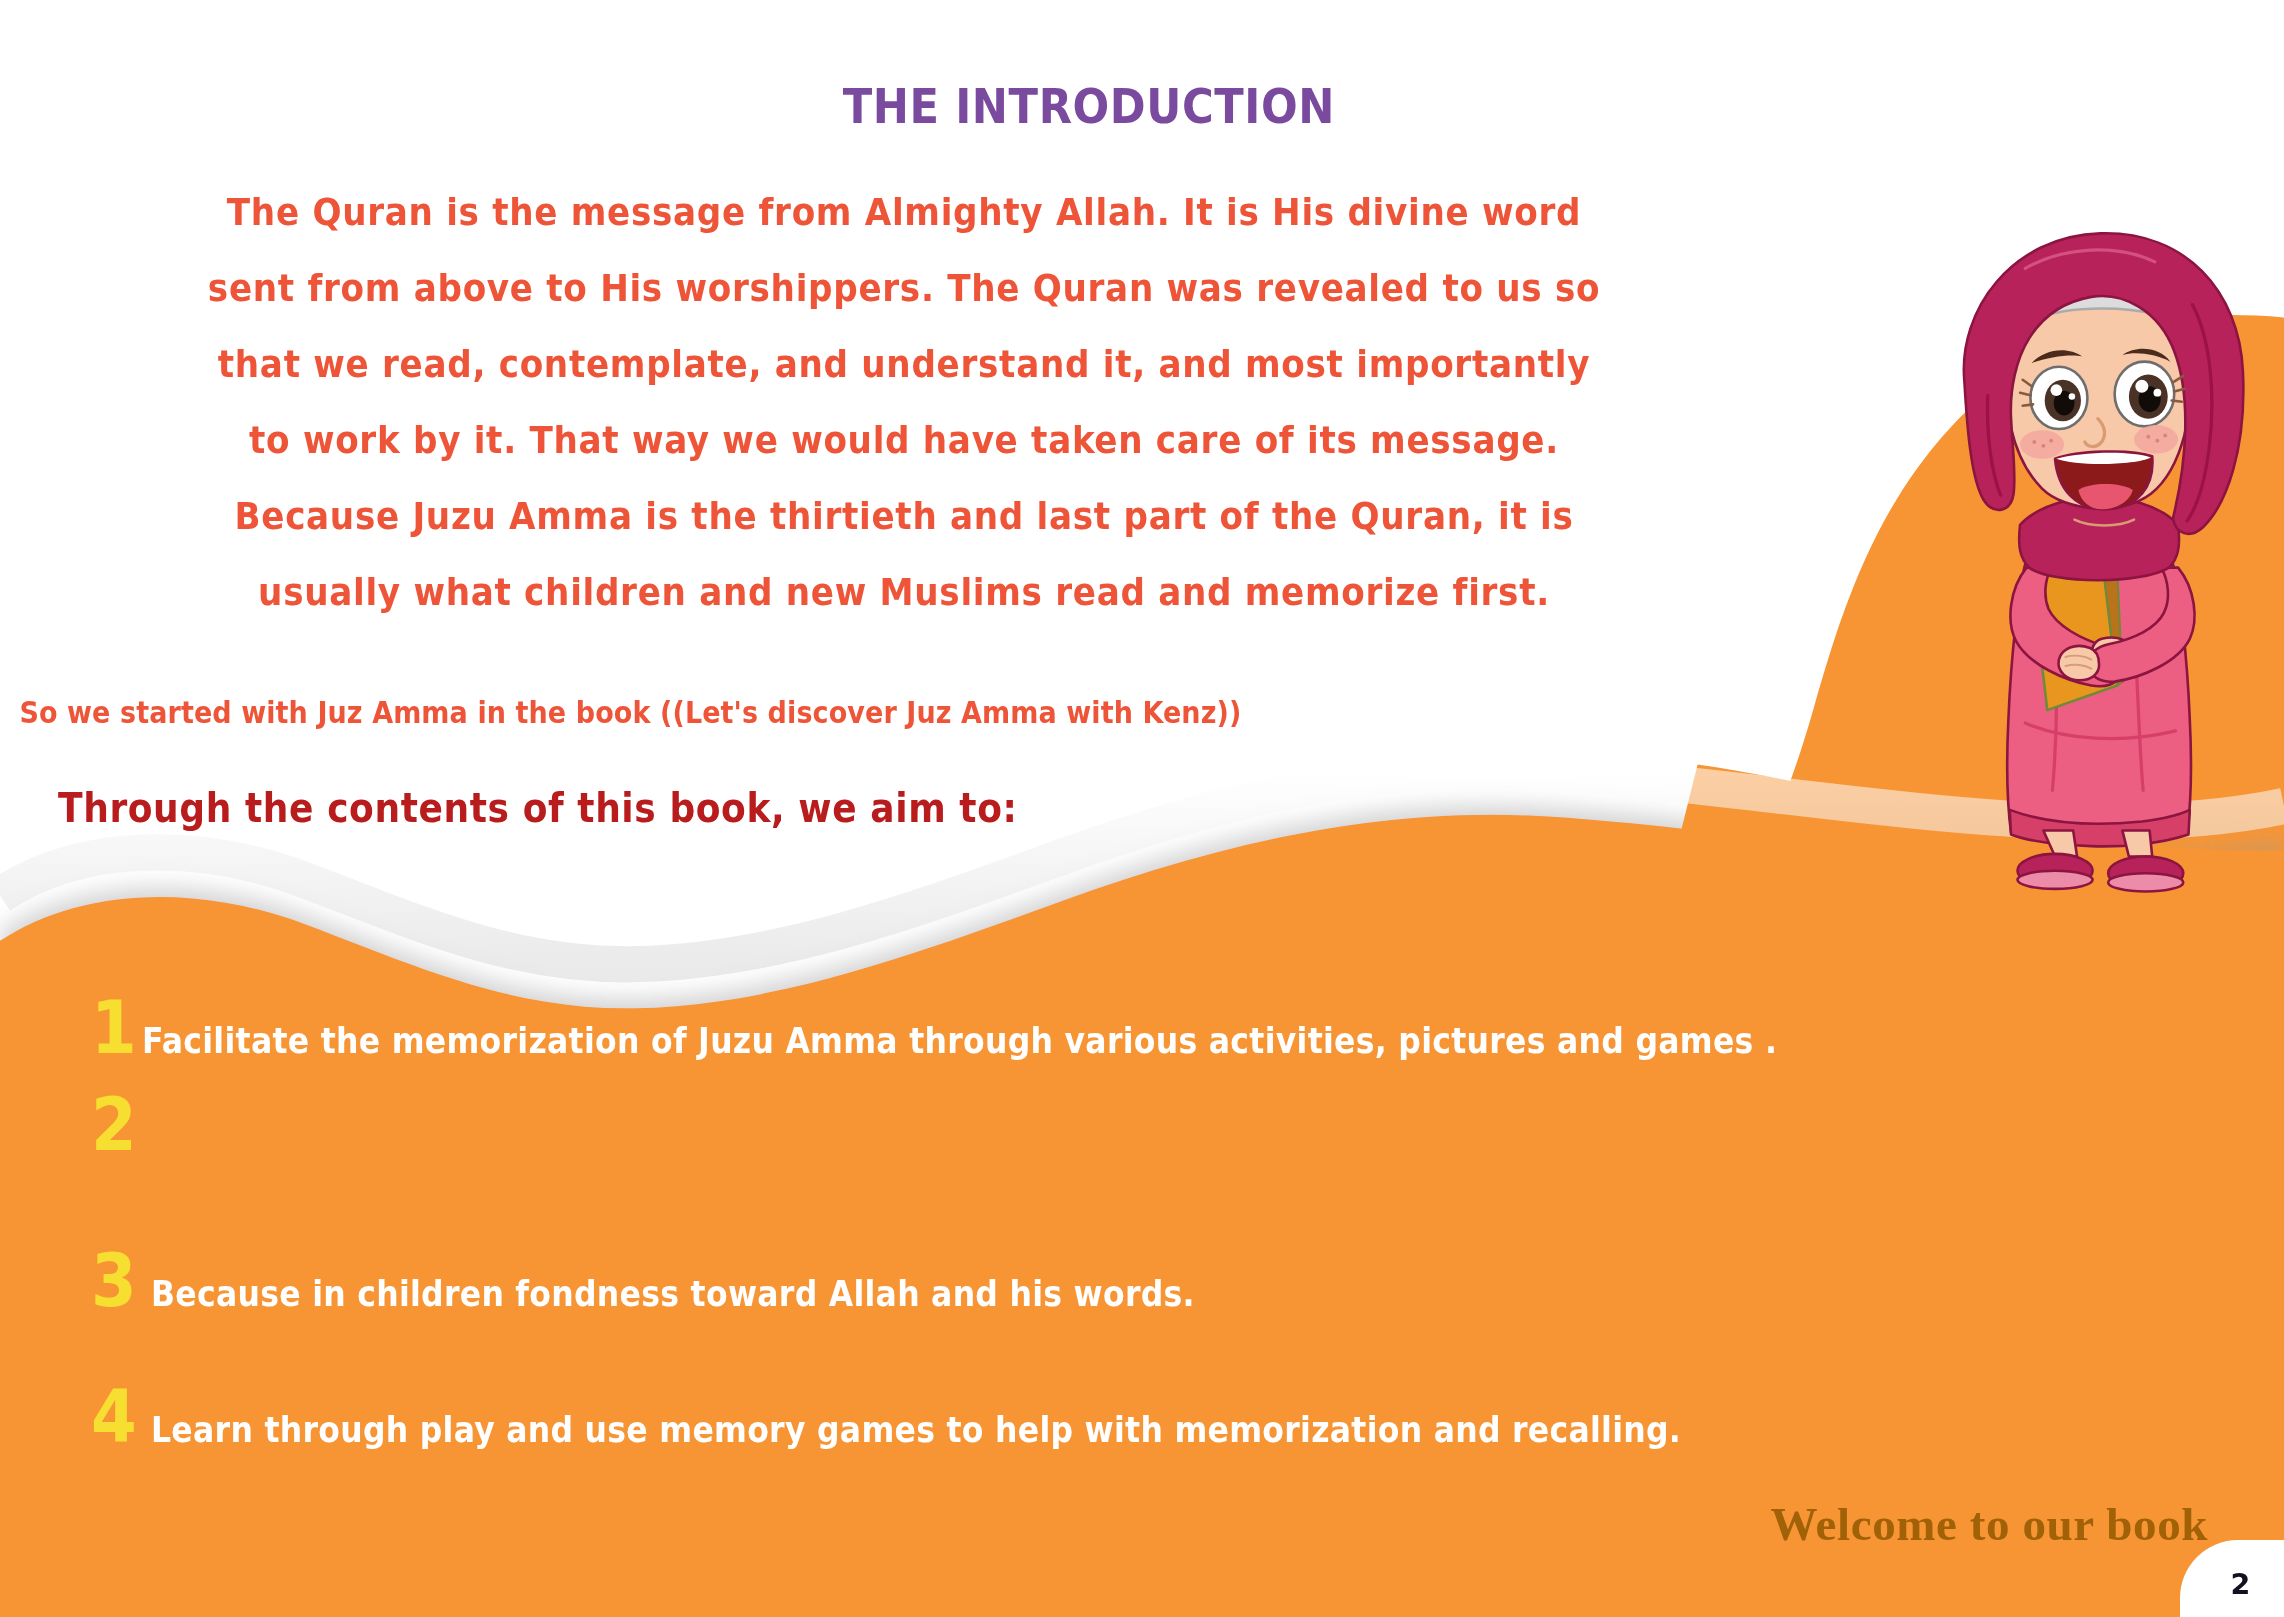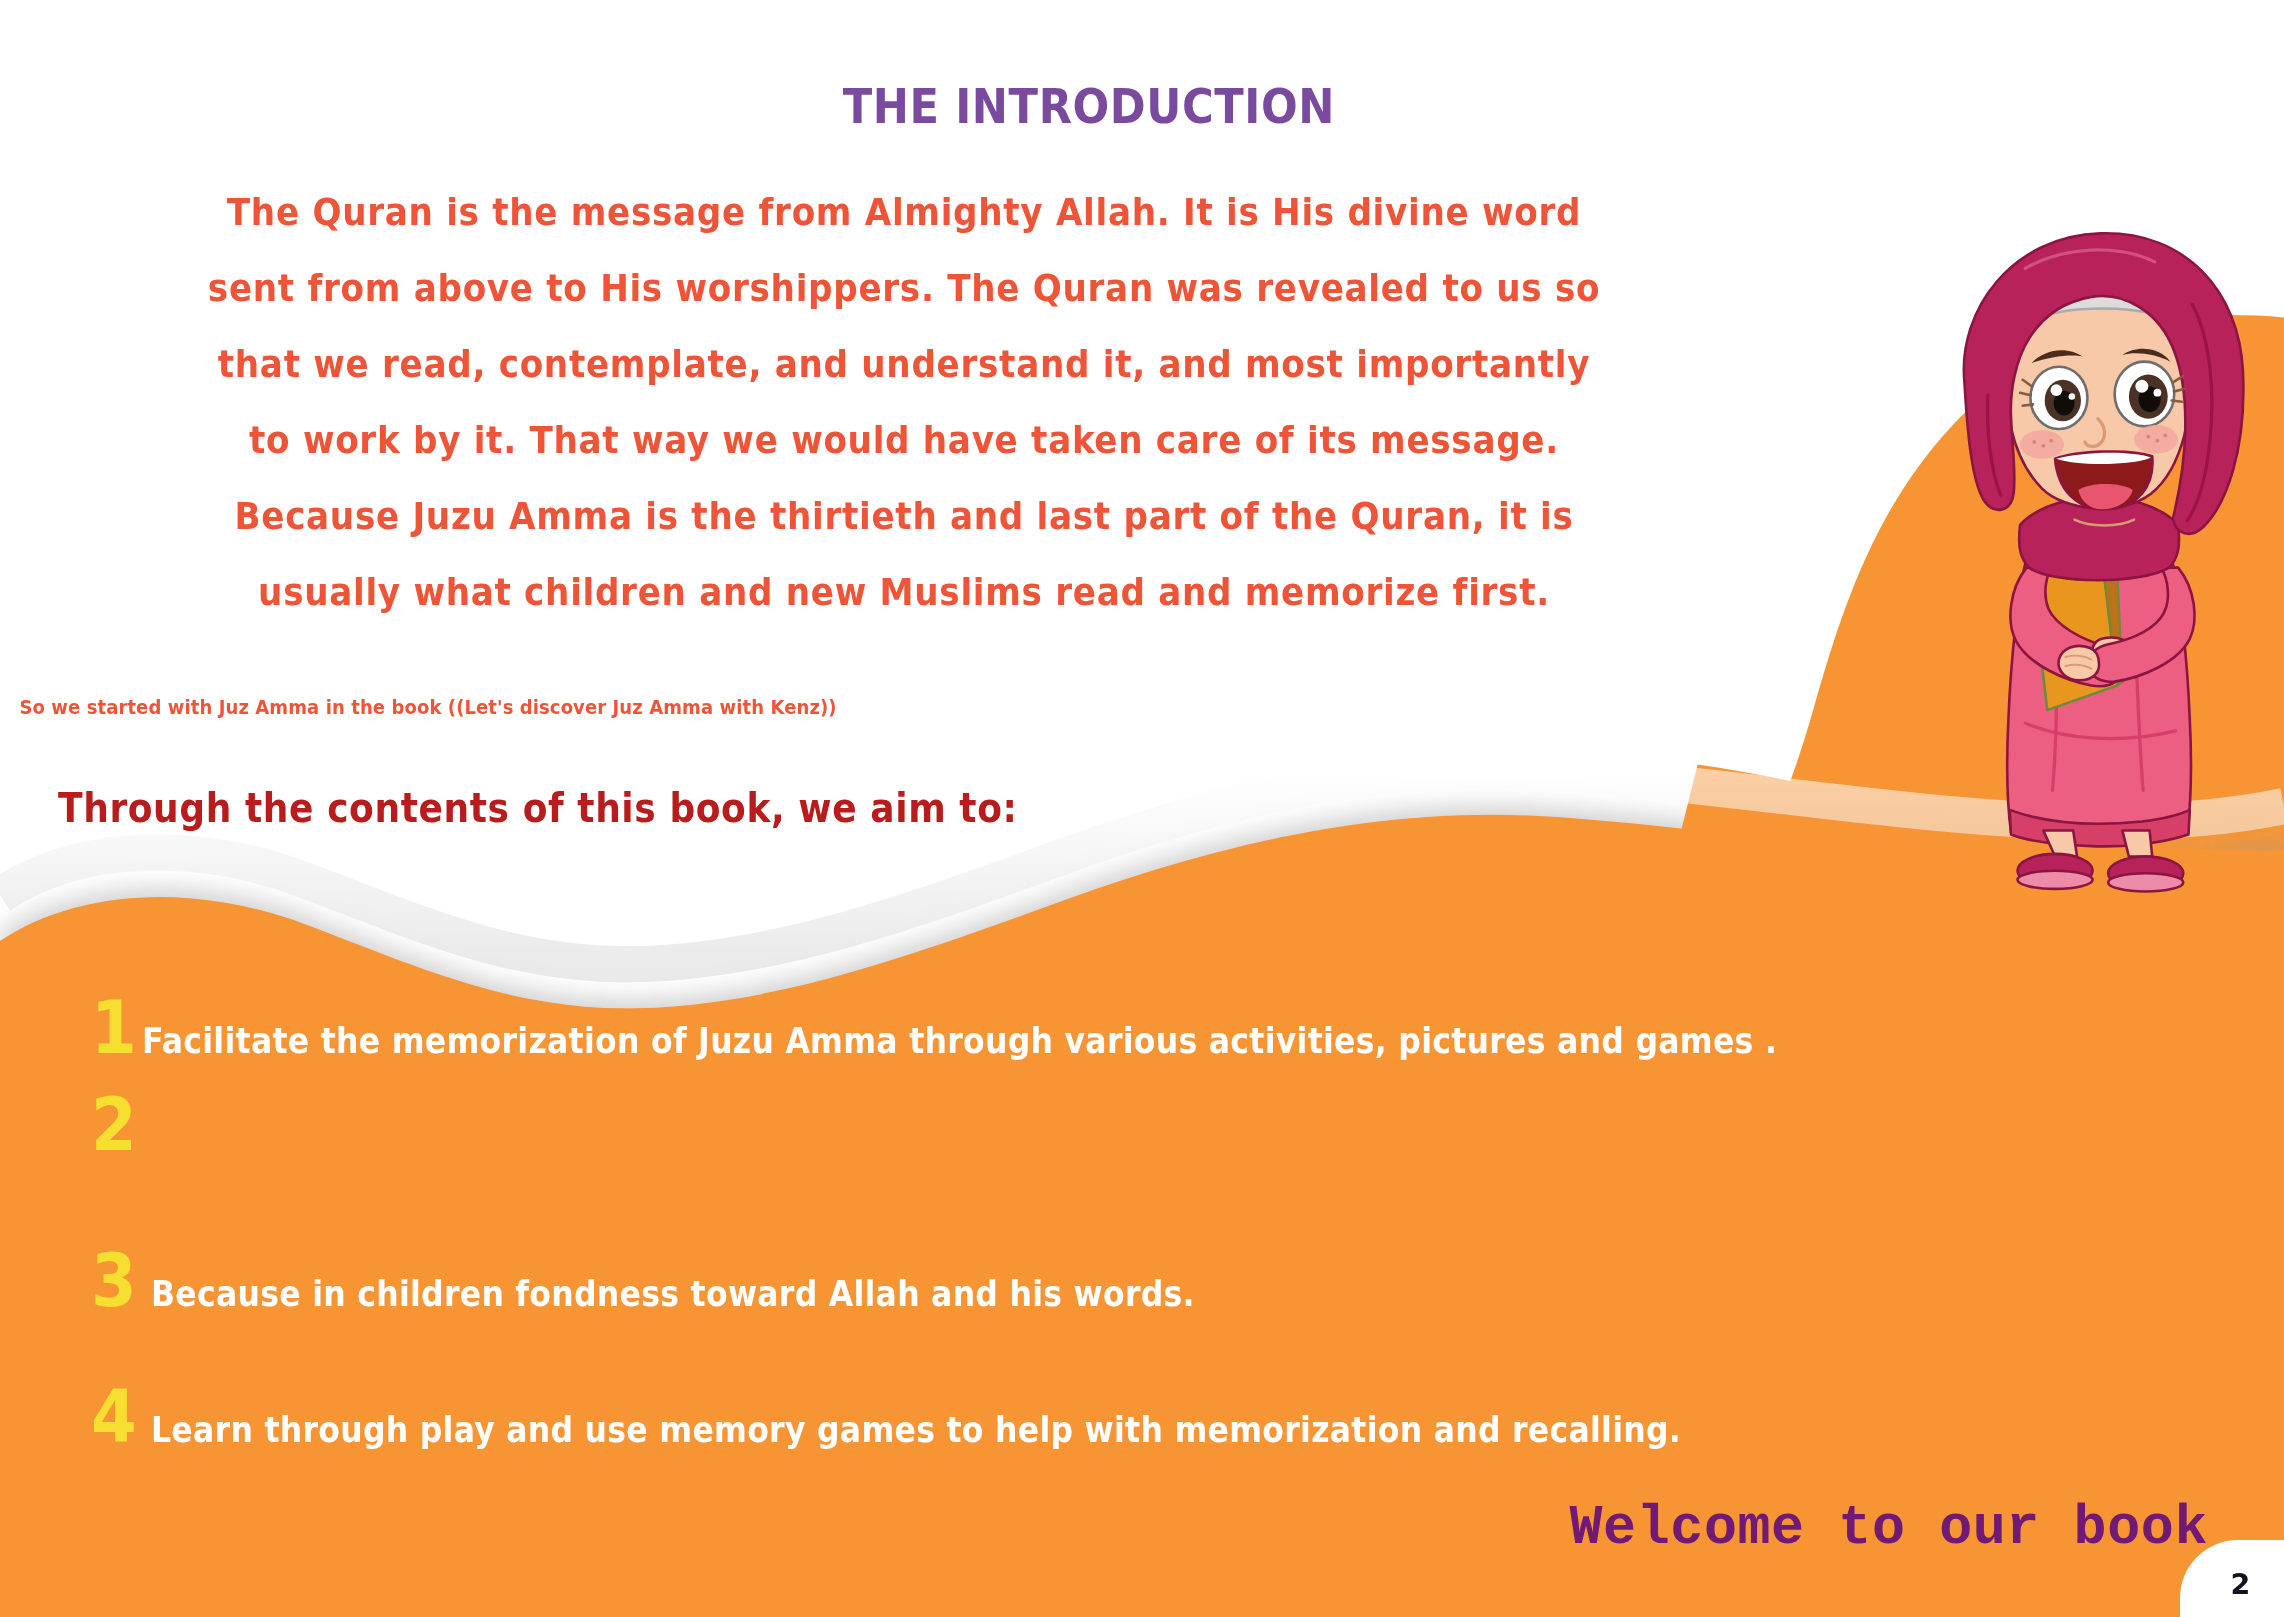--- a/index.html
+++ b/index.html
@@ -54,21 +54,21 @@
     color: #EE5538;
     white-space: nowrap;
   }
 
   
   #book-reference {
     position: absolute;
     left: 19.4px; top: 695px;
     font-family: "DejaVu Sans Condensed", "Liberation Sans Narrow", "Liberation Sans", sans-serif;
     font-weight: 700;
-    font-size: 20px;
+    font-size: 30px;
     letter-spacing: 0.1px;
     color: #EE5538;
     white-space: nowrap;
     z-index: 5;
   }
 
   
   #aims-heading {
     position: absolute;
     left: 58px; top: 785px;
@@ -118,25 +118,25 @@
     white-space: nowrap;
   }
   .aim-item[data-index="1"] .aim-text,
   .aim-item[data-index="2"] .aim-text,
   .aim-item[data-index="3"] .aim-text { padding-left: 9px; }
 
   
   #welcome-line {
     position: absolute;
     right: 76px; top: 1497px;
-    font-family: Liberation Mono, monospace;
-    font-weight: 700;
-    font-size: 55px;
+    font-family: Liberation Serif, serif;
+    font-weight: 700;
+    font-size: 47px;
     letter-spacing: 0.6px;
-    color: #701a75;
+    color: #a16207;
     white-space: nowrap;
     z-index: 6;
   }
 
   
   #page-number-badge {
     position: absolute;
     right: 0; bottom: 0;
     width: 104px; height: 78px;
     background: #ffffff;

